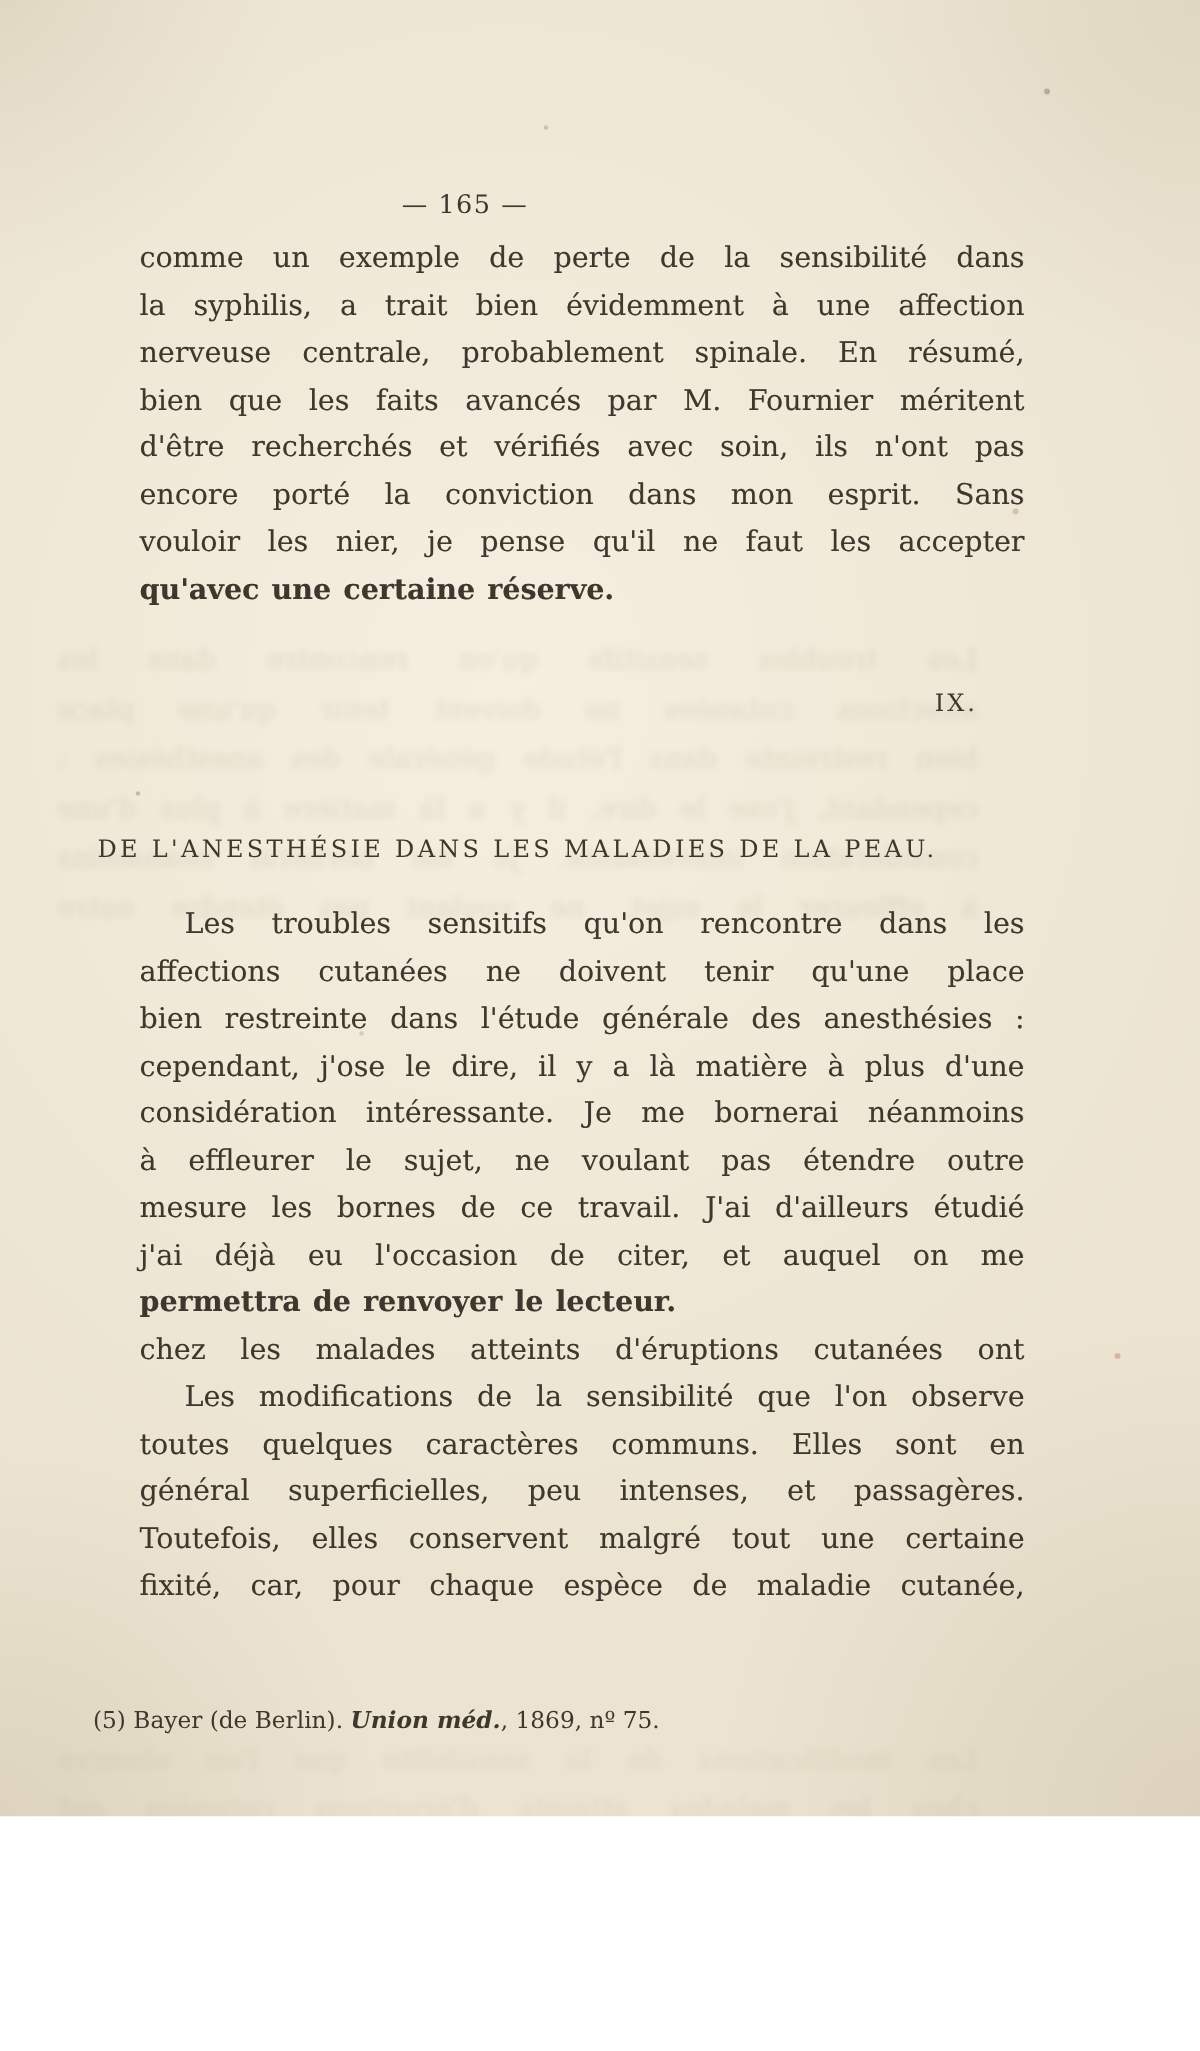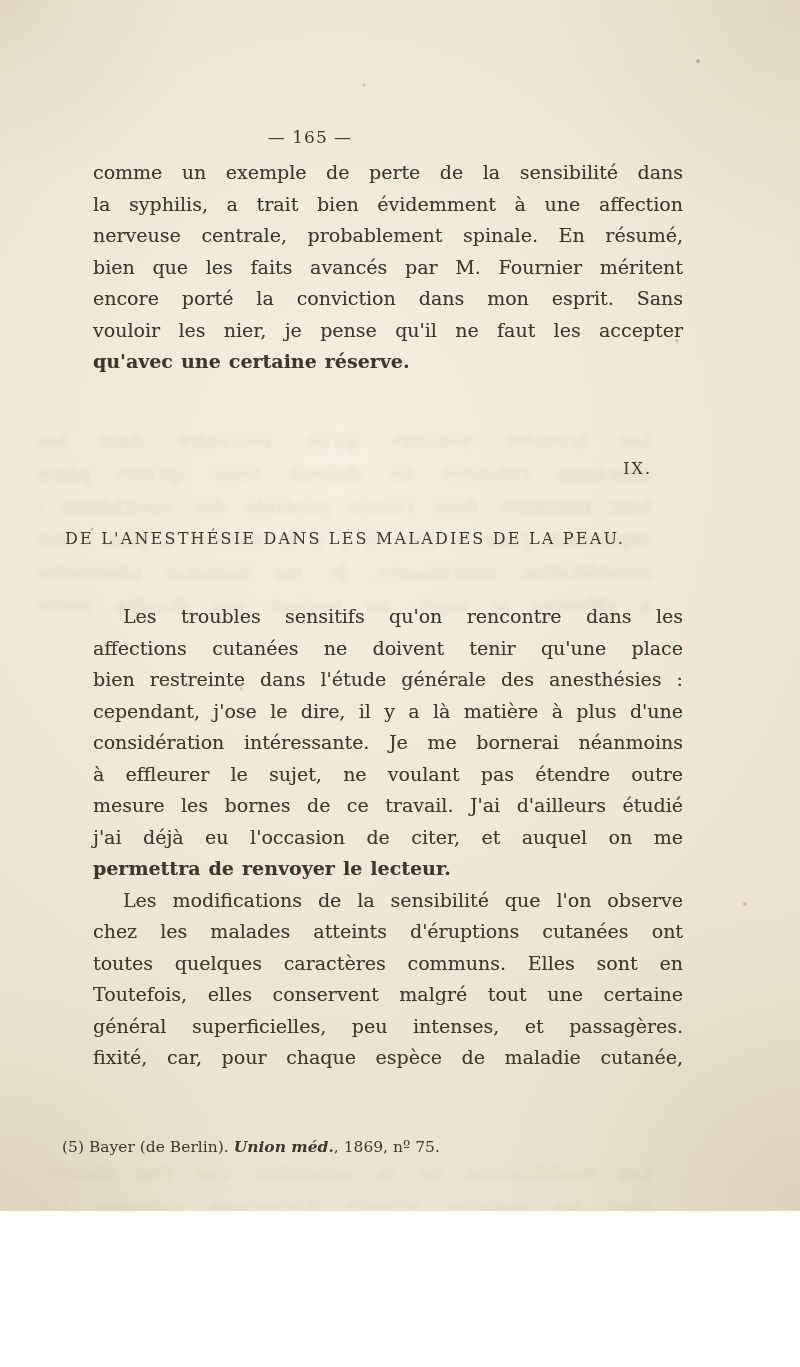--- a/index.html
+++ b/index.html
@@ -31,21 +31,21 @@
   #para1{top:157px;}
   #para23{top:601px;}
   .line{text-align:justify;text-align-last:justify;}
   .line.lastline{text-align-last:left;font-weight:bold;}
   .line.indent{padding-left:30px;}
   .section-number{
     position:absolute;top:459px;left:62px;width:590px;
     text-align:right;font-size:16px;letter-spacing:2px;
   }
   .section-subtitle{
-    position:absolute;top:529px;left:50px;width:590px;
+    position:absolute;top:556px;left:50px;width:590px;
     text-align:center;font-size:16px;letter-spacing:2.2px;
     white-space:nowrap;
   }
   .footnote{
     position:absolute;top:1136px;left:62px;width:560px;
     font-size:15.5px;line-height:22px;
   }
   .fn-journal{font-style:italic;font-weight:bold;}
   .ghost{
     position:absolute;left:38px;width:614px;
@@ -97,44 +97,45 @@
 
   <div class="specks"></div>
 
   <div class="folio">— 165 —</div>
 
   <div class="para" id="para1">
     <div class="line">comme un exemple de perte de la sensibilité dans</div>
     <div class="line">la syphilis, a trait bien évidemment à une affection</div>
     <div class="line">nerveuse centrale, probablement spinale. En résumé,</div>
     <div class="line">bien que les faits avancés par M. Fournier méritent</div>
+    <div class="line">d'être recherchés et vérifiés avec soin, ils n'ont pas</div>
     <div class="line">encore porté la conviction dans mon esprit. Sans</div>
     <div class="line">vouloir les nier, je pense qu'il ne faut les accepter</div>
     <div class="line lastline">qu'avec une certaine réserve.</div>
   </div>
 
   <div class="section-number">IX.</div>
 
   <div class="section-subtitle">DE L'ANESTHÉSIE DANS LES MALADIES DE LA PEAU.</div>
 
   <div class="para" id="para23">
     <div class="line indent">Les troubles sensitifs qu'on rencontre dans les</div>
     <div class="line">affections cutanées ne doivent tenir qu'une place</div>
     <div class="line">bien restreinte dans l'étude générale des anesthésies&nbsp;:</div>
     <div class="line">cependant, j'ose le dire, il y a là matière à plus d'une</div>
     <div class="line">considération intéressante. Je me bornerai néanmoins</div>
     <div class="line">à effleurer le sujet, ne voulant pas étendre outre</div>
     <div class="line">mesure les bornes de ce travail. J'ai d'ailleurs étudié</div>
     <div class="line">j'ai déjà eu l'occasion de citer, et auquel on me</div>
     <div class="line lastline">permettra de renvoyer le lecteur.</div>
+    <div class="line">chez les malades atteints d'éruptions cutanées ont</div>
     <div class="line indent">Les modifications de la sensibilité que l'on observe</div>
-    <div class="line">chez les malades atteints d'éruptions cutanées ont</div>
     <div class="line">toutes quelques caractères communs. Elles sont en</div>
+    <div class="line">général superficielles, peu intenses, et passagères.</div>
     <div class="line">Toutefois, elles conservent malgré tout une certaine</div>
-    <div class="line">général superficielles, peu intenses, et passagères.</div>
     <div class="line">fixité, car, pour chaque espèce de maladie cutanée,</div>
   </div>
 
   <div class="footnote">
     <span>(5) Bayer (de Berlin). </span><span class="fn-journal">Union méd.</span><span>, 1869, nº 75.</span>
   </div>
 
 </div>
 
 </body></html>

